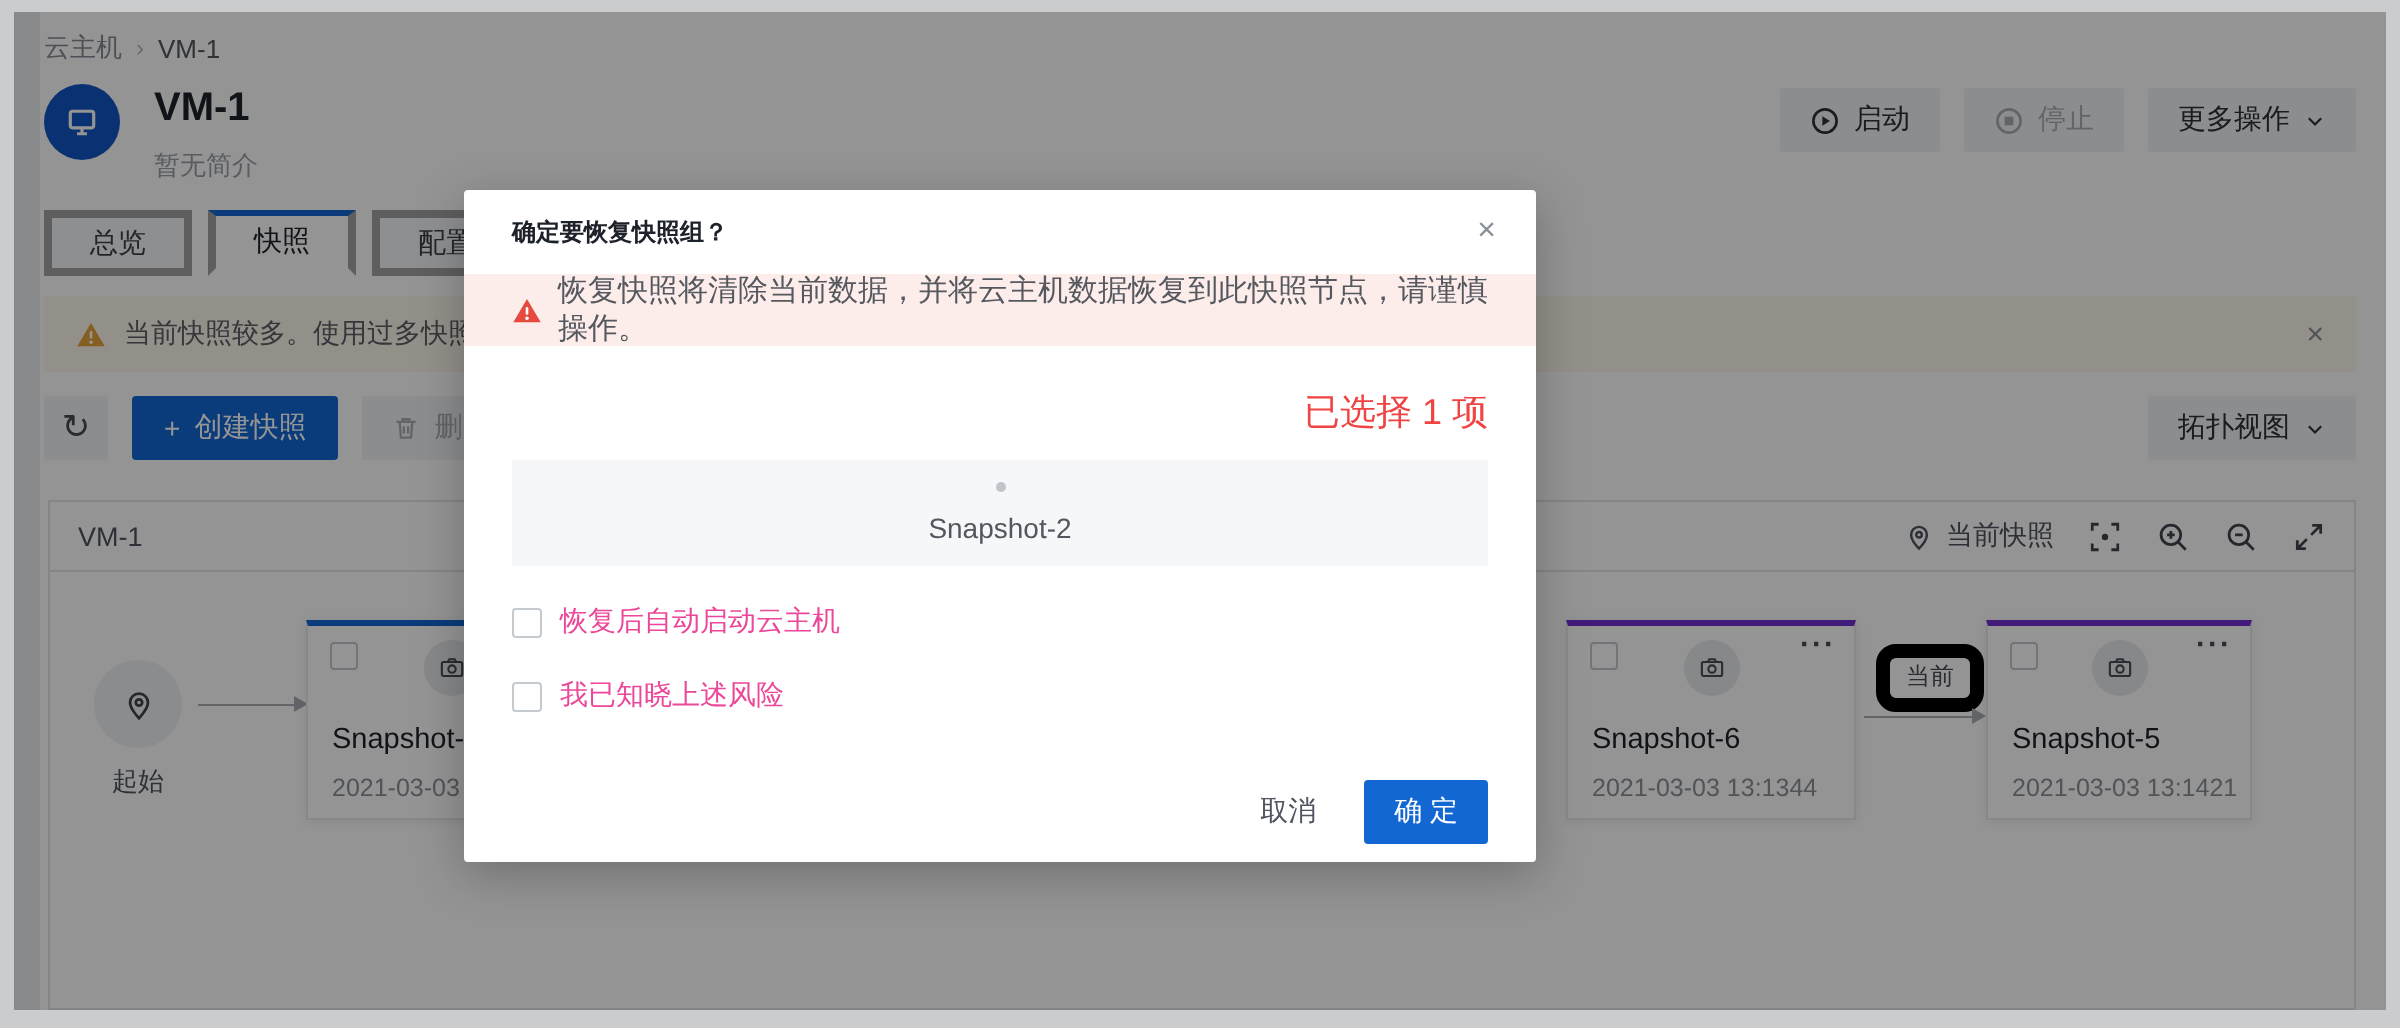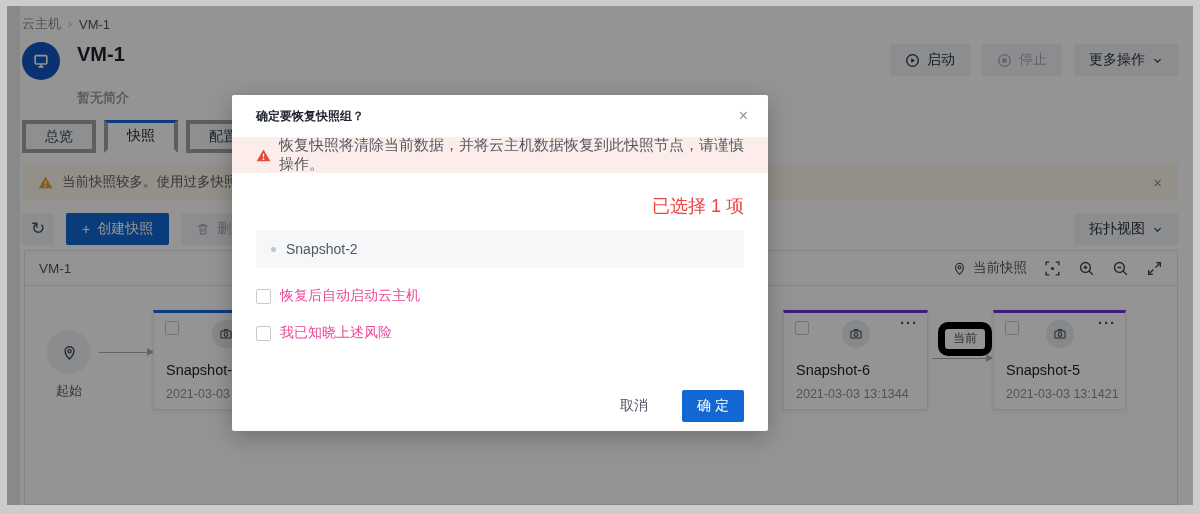--- a/index.html
+++ b/index.html
@@ -16,21 +16,21 @@
   
   .crumbs { padding-top:9px; font-size:13px; color:#868b94; display:flex; gap:7px; align-items:center; }
   .crumbs .sep { color:#b3b7bd; font-size:12px; }
   .crumbs .cur { color:#51565e; }
 
   
   .hd { margin-top:9px; display:flex; align-items:flex-start; }
   .hd-ico { width:38px; height:38px; border-radius:50%; background:#1256c4; display:flex; align-items:center; justify-content:center; flex:0 0 auto; }
   .hd-meta { margin-left:17px; }
   .hd-title { font-size:20px; font-weight:bold; line-height:24px; }
-  .hd-sub { margin-top:23px; font-size:13px; color:#9aa0a8;font-weight:bold; }
+  .hd-sub { margin-top:8px; font-size:13px; color:#9aa0a8; }
   .hd-actions { margin-left:auto; display:flex; gap:12px; padding-top:2px; }
   .gbtn { height:32px; display:inline-flex; align-items:center; gap:7px; padding:0 15px;
           background:#f2f3f5; border:none; border-radius:2px; font-size:14px; color:#2b3138; cursor:pointer;
           font-family:inherit; }
   .gbtn.disabled { color:#a9adb4; }
 
   
   .tabs { margin-top:13px; display:flex; gap:8px; }
   .tab { height:33px; padding:0 19px; display:inline-flex; align-items:center; font-size:14px;
          background:#f5f6f8; border:4px solid #a3a3a3; color:#3c424a; cursor:pointer; }
@@ -81,27 +81,27 @@
   .overlay { position:absolute; inset:0; background:rgba(0,0,0,0.42); z-index:10; }
   .modal { position:absolute; left:232px; top:95px; width:536px; height:336px; background:#fff; border-radius:2px;
            box-shadow:0 6px 24px rgba(0,0,0,0.25); z-index:20; }
   .m-head { position:relative; padding:13px 24px 12px; }
   .m-title { font-size:12px; font-weight:bold; color:#1d2129; }
   .m-x { position:absolute; right:20px; top:13px; font-size:16px; color:#8a9099; cursor:pointer; line-height:1; }
   .m-alert { height:36px; background:#fcedea; display:flex; align-items:center; gap:8px; padding:0 24px; }
   .m-alert .txt { font-size:15px; color:#55595f; }
   .m-body { padding:21px 24px 0; }
   .m-sel-label { font-size:18px; color:#ef4444;text-align:right; }
-  .m-selbox { margin-top:12px; background:#f6f7f9; padding:11px 15px; display:flex; align-items:center; gap:10px; }
+  .m-selbox { margin-top:12px; background:#f6f7f9; padding:11px 15px; display:flex; align-items:center; gap:10px;flex-direction:column; }
   .dot { width:5px; height:5px; border-radius:50%; background:#c0c4cb; flex:0 0 auto; }
   .m-selbox .nm { font-size:14px; color:#53575f; }
   .m-cb { margin-top:19px; display:flex; align-items:center; gap:9px; cursor:pointer; }
   .m-cb .chk { width:15px; height:15px; }
   .m-cb .lab { font-size:14px; color:#ec4899; }
-  .m-foot { position:absolute; right:24px; bottom:9px; display:flex; align-items:center; gap:18px; }
+  .m-foot { position:absolute; right:24px; bottom:9px; display:flex; align-items:center; gap:8px; }
   .btn-text { background:none; border:none; font-size:14px; color:#4e5460; padding:7px 16px; cursor:pointer; font-family:inherit; }
   .btn-primary { background:#1267d2; color:#fff; border:none; border-radius:2px; font-size:14px; padding:7px 15px; cursor:pointer; font-family:inherit; }
   svg { display:block; }
 </style>
 </head>
 <body>
 
 <div class="page">
   <div class="gutter"></div>
   <div class="content">

